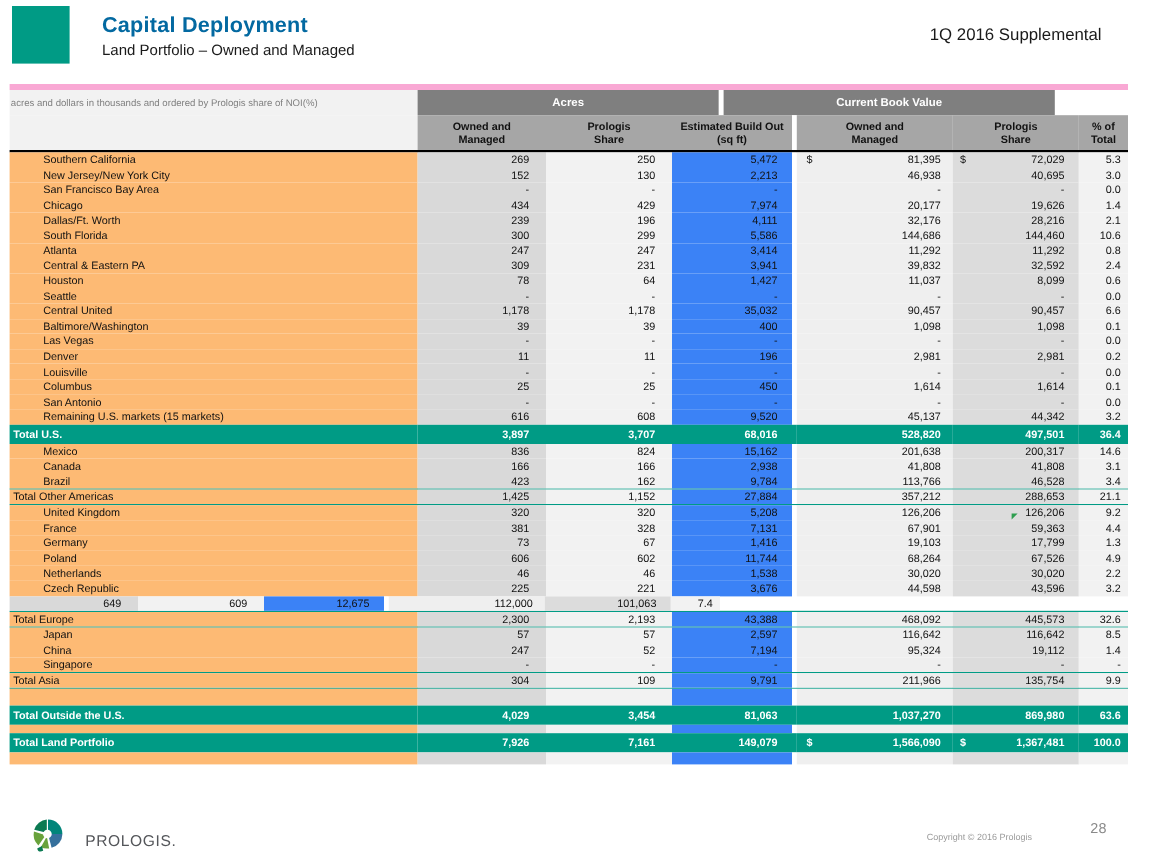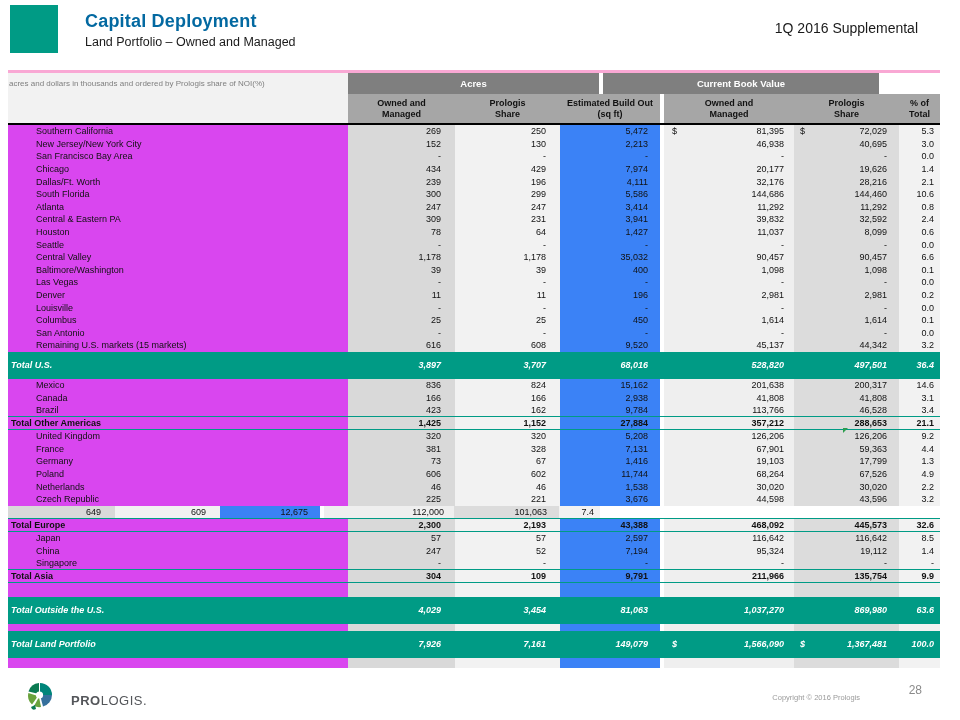--- a/index.html
+++ b/index.html
@@ -10,21 +10,21 @@
   }
 
   
   .accent-square { position:absolute; left:10px; top:5px; width:48px; height:48px; background:#009b85; }
   .title-block { position:absolute; left:85px; top:11px; }
   .page-title { font-size:18px; font-weight:700; color:#0369a1; letter-spacing:0.2px; }
   .page-subtitle { font-size:12.5px; font-weight:400; color:#1a1a1a; margin-top:3px; }
   .supplemental { position:absolute; right:42px; top:20px; font-size:14px; color:#1a1a1a; }
 
   
-  .tbl { position:absolute; left:8px; top:70px; width:932px; border-top:3px solid #f9a8d4; }
+  .tbl { position:absolute; left:8px; top:70px; width:932px; border-top:5px solid #f9a8d4; }
   .trow { display:flex; width:932px; }
 
   .group-row { height:21px; }
   .note-cell { width:340px; background:#f2f2f2; color:#7f7f7f; font-size:8px;
                display:flex; align-items:center; padding-left:1px; }
   .group-cell { background:#7f7f7f; color:#fff; font-weight:700; font-size:9.5px;
                 display:flex; align-items:center; justify-content:center; }
   .group-acres { width:251px; }
   .group-gap { width:4px; background:#fff; }
   .group-bv { width:276px; }
@@ -33,52 +33,52 @@
   .colhead { background:#a6a6a6; color:#111; font-weight:700; font-size:9px; line-height:1.2;
              display:flex; align-items:center; justify-content:center; text-align:center;
              white-space:pre-line; }
   .ch-label { width:340px; background:#f2f2f2; }
   .ch0 { width:107px; } .ch1 { width:105px; } .ch2 { width:100px; }
   .ch-gap { width:4px; background:#fff; }
   .ch3 { width:130px; } .ch4 { width:105px; } .ch5 { width:41px; }
 
   .row { display:flex; width:932px; height:12.6px; font-size:9px; color:#111; align-items:center; }
   .cell { height:100%; display:flex; align-items:center; }
-  .c-label { width:340px; background:#d946ef; padding-left:28px; }
+  .c-label { width:340px; background:#fdba74; padding-left:28px; }
   .c0 { width:107px; background:#d9d9d9; }
   .c1 { width:105px; background:#f2f2f2; }
   .c2 { width:100px; background:#3b82f6; }
   .gap { width:4px; background:#fff; }
   .c3 { width:130px; background:#efefef; }
   .c4 { width:105px; background:#dcdcdc; }
   .c5 { width:41px; background:#f2f2f2; }
   .num { justify-content:flex-end; }
   .c0.num { padding-right:14px; } .c1.num { padding-right:14px;padding-left:16px; } .c2.num { padding-right:12px; }
   .c5.num { padding-right:6px; }
   .money { justify-content:space-between; }
   .c3.money { padding-left:8px; padding-right:10px; }
   .c4.money { padding-left:6px; padding-right:12px; }
 
-  .row-teal { height:27px; font-weight:700; color:#fff;font-style:italic; }
+  .row-teal { height:16px; font-weight:700; color:#fff; }
   .row-teal .cell { background:#009b85 !important; color:#fff; }
   .row-teal .c-label { padding-left:3px; }
 
-  .row-bold { height:13.5px; font-weight:700; border-top:1px solid #009b85; border-bottom:1px solid #009b85;justify-content:center; }
+  .row-bold { height:13.5px; font-weight:400; border-top:1px solid #009b85; border-bottom:1px solid #009b85;justify-content:center; }
   .row-bold .c-label { padding-left:3px; }
 
   .row-spacer .cell { color:transparent; }
 
   
   .annotation-marker { position:absolute; left:843px; top:428px; width:0; height:0;
     border-left:5px solid #2e9e4f; border-bottom:5px solid transparent; }
 
   
   .footer-logo { position:absolute; left:26px; top:681px; display:flex; align-items:center; }
   .logo-text { font-size:13px; color:#54565a; letter-spacing:0.5px; margin-left:5px; margin-top:8px; }
-  .logo-text b { font-weight:700;padding-left:12px; }
+  .logo-text b { font-weight:400;padding-left:12px; }
   .copyright { position:absolute; right:100px; top:693px; font-size:7.5px; color:#9a9a9a; }
   .page-number { position:absolute; right:38px; top:683px; font-size:12px; color:#8a8a8a; }
 </style>
 </head>
 <body>
 
 <div class="page">
 
   <div class="accent-square"></div>
   <div class="title-block">
@@ -265,21 +265,21 @@
       <span class="dollar"></span>
       <span class="val">-</span>
     </div>
     <div class="cell c4 money">
       <span class="dollar"></span>
       <span class="val">-</span>
     </div>
     <div class="cell c5 num val">0.0</div>
   </div>
         <div class="row row-data">
-    <div class="cell c-label">Central Valley</div>
+    <div class="cell c-label">Central United</div>
     <div class="cell c0 num val">1,178</div>
     <div class="cell c1 num val">1,178</div>
     <div class="cell c2 num val">35,032</div>
     <div class="cell gap"></div>
     <div class="cell c3 money">
       <span class="dollar"></span>
       <span class="val">90,457</span>
     </div>
     <div class="cell c4 money">
       <span class="dollar"></span>

